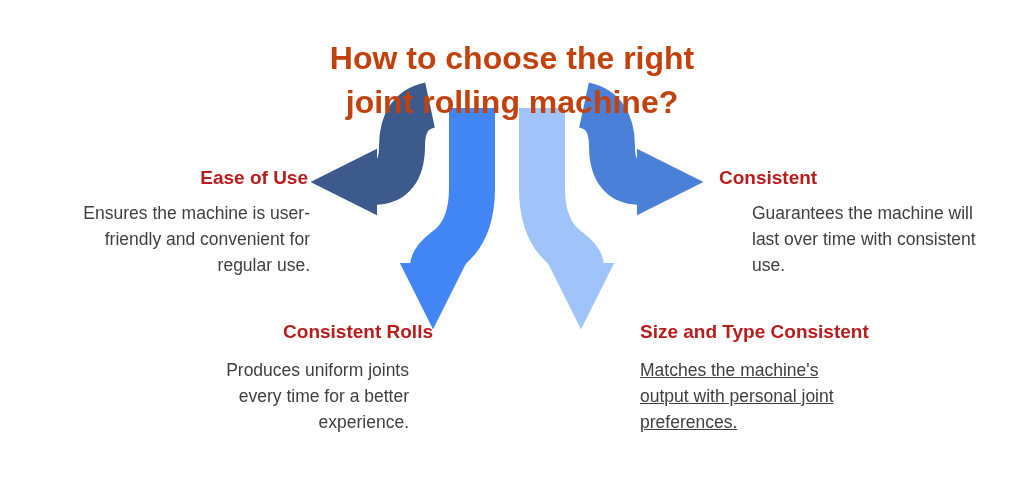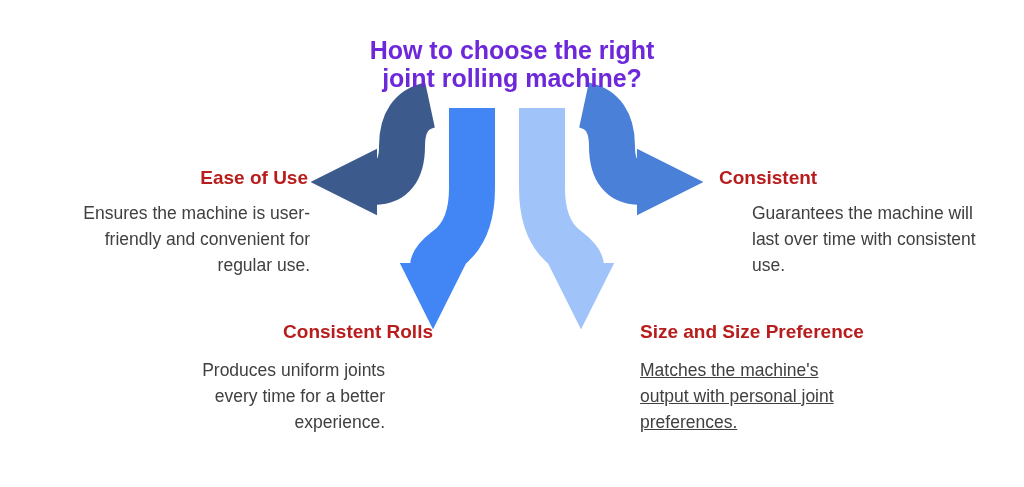--- a/index.html
+++ b/index.html
@@ -10,22 +10,22 @@
     background: #ffffff;
     font-family: "Liberation Sans", "DejaVu Sans", sans-serif;
     overflow: hidden;
     color: #3a3a3a;
   }
   .arrows-svg { position: absolute; left: 0; top: 0; }
   .title {
     position: absolute;
     top: 36px; left: 0; width: 100%;
     text-align: center;
-    font-size: 25px; line-height: 28px; font-weight: 700;
-    color: #6d28d9;
+    font-size: 32px; line-height: 44px; font-weight: 700;
+    color: #c2410c;
     white-space: pre-line;
   }
   .heading {
     position: absolute;
     font-size: 19px; font-weight: 700;
     color: #b91c1c;
     white-space: nowrap;
   }
   .desc {
     position: absolute;
@@ -73,22 +73,22 @@
   <div class="desc align-right" style="left:0; width:310px; top:200px;">Ensures the machine is user-
 friendly and convenient for
 regular use.</div>
 
   <div class="heading align-left" style="left:719px; top:167px;">Consistent</div>
   <div class="desc align-left" style="left:718px; width:292px; top:200px;margin-left:34px;">Guarantees the machine will
 last over time with consistent
 use.</div>
 
   <div class="heading align-right" style="left:0; width:385px; top:321px;padding-left:48px;">Consistent Rolls</div>
-  <div class="desc align-right" style="left:0; width:385px; top:357px;">Produces uniform joints
+  <div class="desc align-right" style="left:0; width:385px; top:357px;padding-left:24px;">Produces uniform joints
 every time for a better
 experience.</div>
 
-  <div class="heading align-left" style="left:640px; top:321px;">Size and Size Preference</div>
+  <div class="heading align-left" style="left:640px; top:321px;">Size and Type Consistent</div>
   <div class="desc align-left" style="left:640px; width:300px; top:357px;text-decoration:underline;">Matches the machine's
 output with personal joint
 preferences.</div>
 
 </div>
 
 </body></html>

